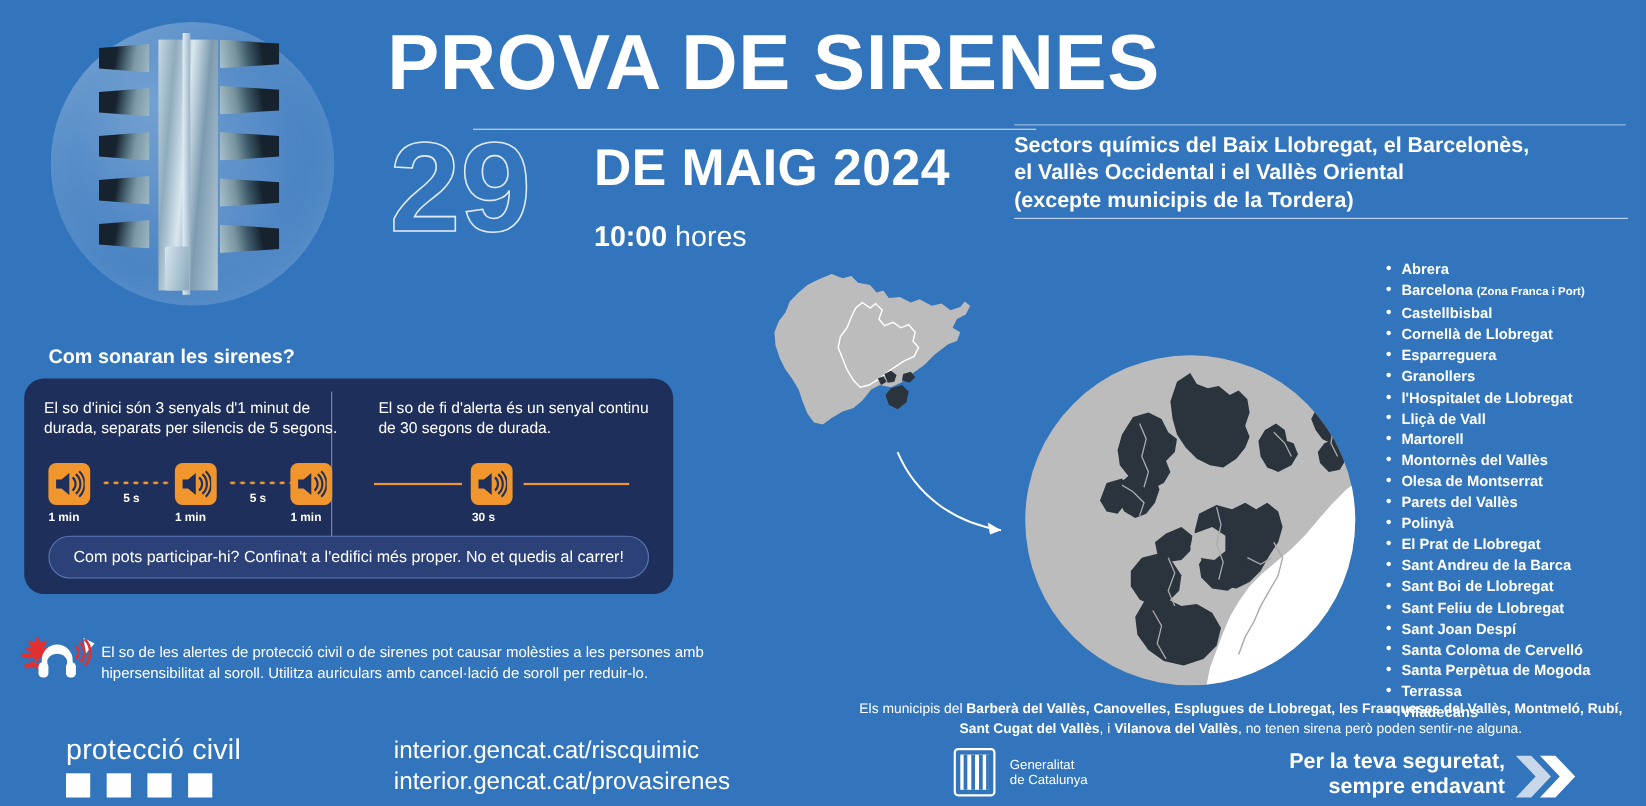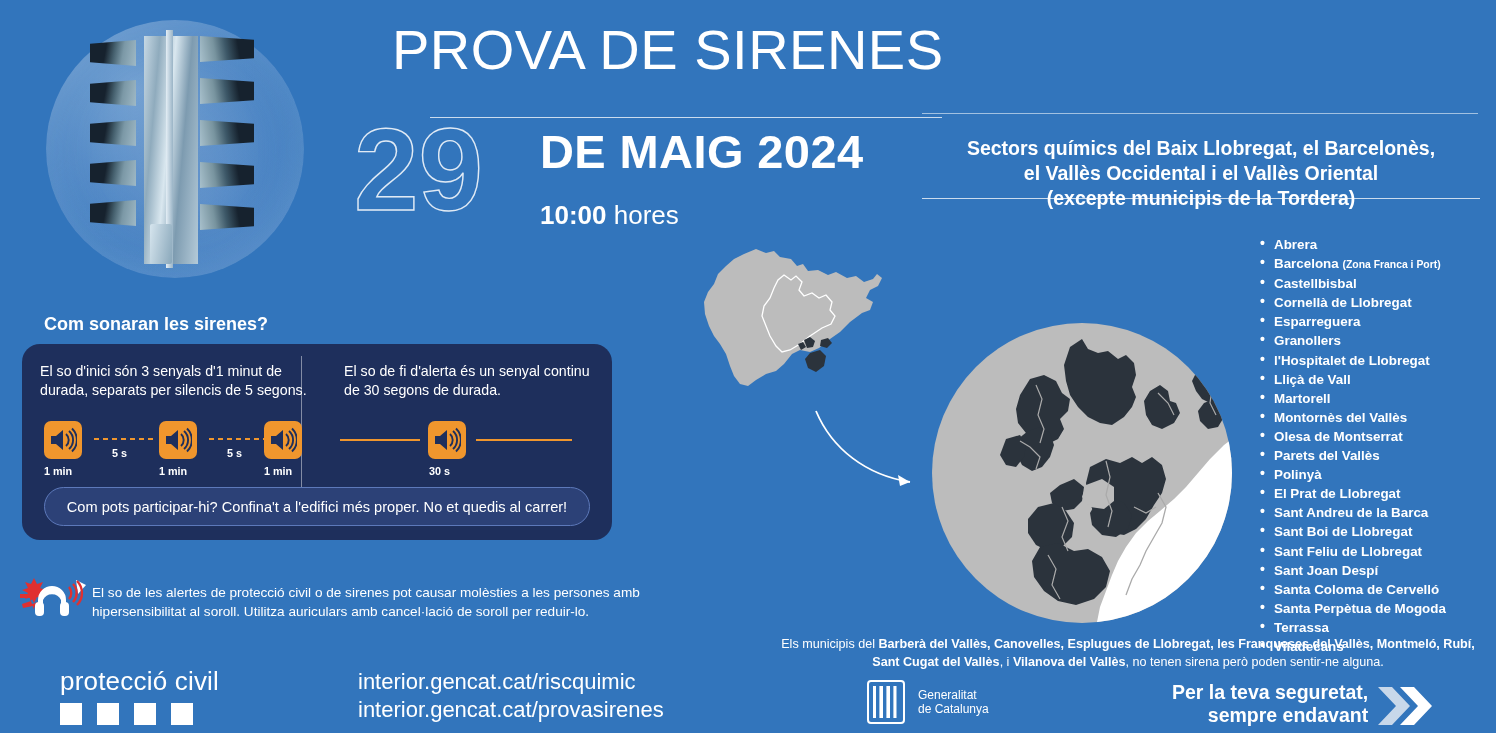--- a/index.html
+++ b/index.html
@@ -46,21 +46,21 @@
     background: linear-gradient(90deg, #e4eef5, #9ab4c6);
   }
   .mast-box {
     position: absolute; left: 62px; top: 188px; width: 22px; height: 40px;
     background: linear-gradient(100deg, #d6e5ee, #8aa8bb); border-radius: 2px;
   }
 
   
   .title {
     position: absolute; left: 352px; top: 22px;
-    font-size: 56px; font-weight: 400; letter-spacing: .5px; line-height: 1; margin-left: 40px;
+    font-size: 71px; font-weight: 700; letter-spacing: .5px; line-height: 1;
   }
   .title-rule {
     position: absolute; left: 430px; top: 117px; width: 512px; height: 1px;
     background: rgba(255,255,255,.75);
   }
   .day-number {
     position: absolute; left: 354px; top: 112px;
     font-size: 116px; font-weight: 700; line-height: 1;
     color: transparent;
     -webkit-text-stroke: 1.4px rgba(255,255,255,.85);
@@ -75,21 +75,21 @@
   }
   .hour-line b { font-weight: 700; }
 
   
   .sector-rule-top {
     position: absolute; left: 922px; top: 113px; width: 556px; height: 1px;
     background: rgba(255,255,255,.55);
   }
   .sector-title {
     position: absolute; left: 922px; top: 120px; width: 558px;
-    text-align: center; font-size: 19.5px; font-weight: 700; line-height: 1.28; margin-top: 16px;
+    text-align: left; font-size: 19.5px; font-weight: 700; line-height: 1.28;
   }
   .sector-rule-bot {
     position: absolute; left: 922px; top: 198px; width: 558px; height: 1px;
     background: rgba(255,255,255,.75);
   }
 
   
   .muni-list {
     position: absolute; left: 1258px; top: 203px; width: 238px;
     list-style: none;

